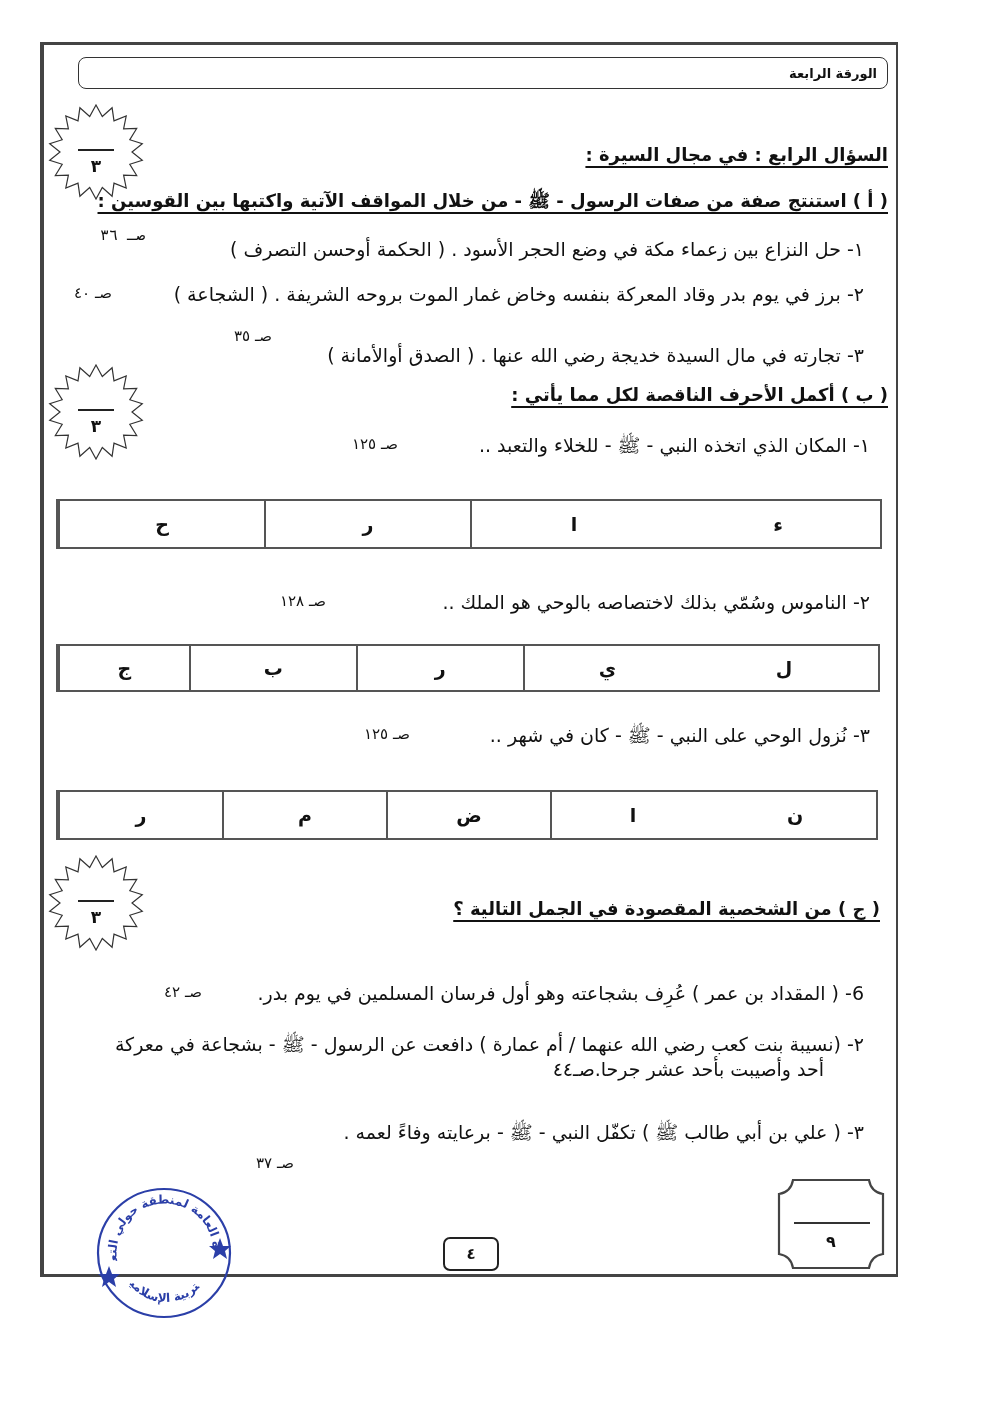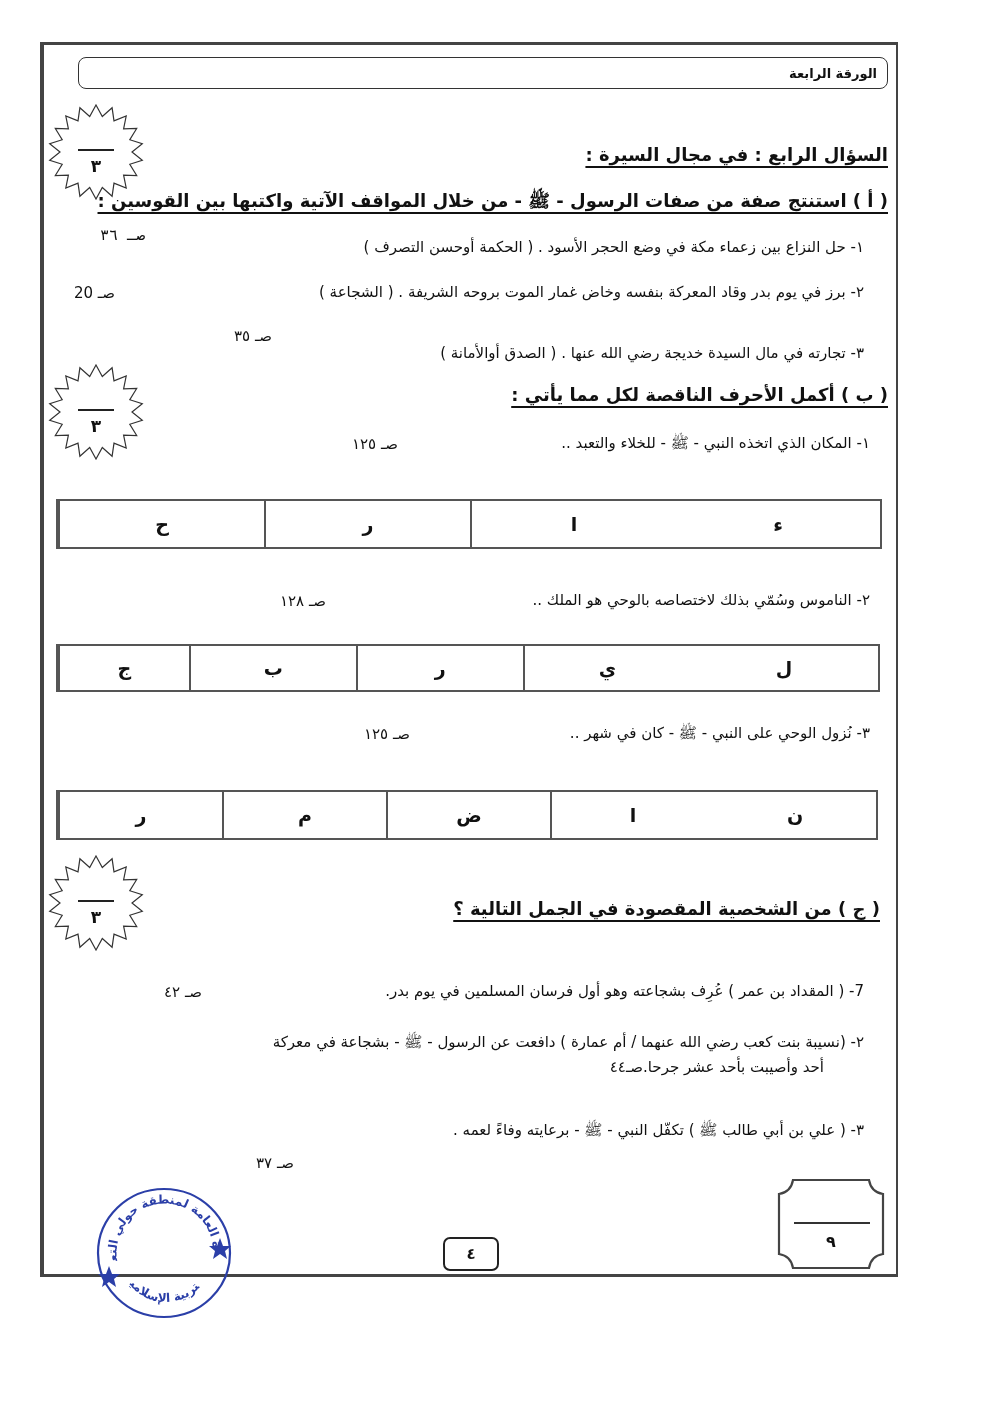--- a/index.html
+++ b/index.html
@@ -14,21 +14,21 @@
       box-sizing: border-box;
     }
     .header-box {
       position: absolute; left: 78px; top: 57px; width: 810px; height: 32px;
       border: 1.5px solid #333; border-radius: 8px; box-sizing: border-box;
       display: flex; align-items: center; justify-content: space-between;
       padding: 0 10px; font-size: 13px; font-weight: bold; direction: rtl;
     }
     .abs { position: absolute; direction: rtl; white-space: nowrap; }
     .q-title { font-size: 18px; font-weight: bold; text-decoration: underline; text-underline-offset: 5px; text-decoration-thickness: 2px; }
-    .line { font-size: 15px; }
+    .line { font-size: 19px; }
     .ref { font-size: 15px; }
     .star-badge { position: absolute; width: 100px; height: 100px; }
     .star-badge svg { position: absolute; left: 0; top: 0; }
     .star-badge .bar { position: absolute; left: 32px; top: 47px; width: 36px; height: 2px; background: #222; }
     .star-badge .score { position: absolute; left: 0; width: 100px; top: 54px; text-align: center; font-size: 17px; font-weight: bold; }
     .letter-row { position: absolute; display: flex; flex-direction: row-reverse; border: 2px solid #555; box-sizing: border-box; }
     .letter-cell {
       flex: 1; border-left: 2px solid #555; box-sizing: border-box;
       display: flex; align-items: center; justify-content: center;
       font-size: 19px; font-weight: bold;
@@ -60,21 +60,21 @@
   <svg width="100" height="100" viewBox="0 0 100 100">
     <polygon class="burst" fill="#fff" stroke="#333" stroke-width="1.2" points="50.0,3.0 56.3,14.5 66.1,5.8 68.0,18.8 80.2,14.0 77.6,26.9 90.7,26.5 83.8,37.7 96.3,41.8 86.0,50.0 96.3,58.2 83.8,62.3 90.7,73.5 77.6,73.1 80.2,86.0 68.0,81.2 66.1,94.2 56.3,85.5 50.0,97.0 43.7,85.5 33.9,94.2 32.0,81.2 19.8,86.0 22.4,73.1 9.3,73.5 16.2,62.3 3.7,58.2 14.0,50.0 3.7,41.8 16.2,37.7 9.3,26.5 22.4,26.9 19.8,14.0 32.0,18.8 33.9,5.8 43.7,14.5"></polygon>
   </svg>
   <div class="bar"></div>
   <div class="score">٣</div>
 </div>
 <div class="abs q-title" style="right:104px; top:190px;">( أ ) استنتج صفة من صفات الرسول - ﷺ - من خلال المواقف الآتية واكتبها بين القوسين :</div>
 <div class="abs line" style="right:128px; top:238px;">١- حل النزاع بين زعماء مكة في وضع الحجر الأسود . ( الحكمة أوحسن التصرف )</div>
 <div class="abs ref" style="left:100px; top:226px;font-family:Liberation Mono, monospace;">صـ ٣٦</div>
 <div class="abs line" style="right:128px; top:283px;margin-left:28px;">٢- برز في يوم بدر وقاد المعركة بنفسه وخاض غمار الموت بروحه الشريفة . ( الشجاعة )</div>
-<div class="abs ref" style="left:74px; top:284px;">صـ 20</div>
+<div class="abs ref" style="left:74px; top:284px;">صـ ٤٠</div>
 <div class="abs line" style="right:128px; top:344px;">٣- تجارته في مال السيدة خديجة رضي الله عنها . ( الصدق أوالأمانة )</div>
 <div class="abs ref" style="left:234px; top:327px;">صـ ٣٥</div>
 
 <div class="star-badge" style="left:46px; top:362px;">
   <svg width="100" height="100" viewBox="0 0 100 100">
     <polygon class="burst" fill="#fff" stroke="#333" stroke-width="1.2" points="50.0,3.0 56.3,14.5 66.1,5.8 68.0,18.8 80.2,14.0 77.6,26.9 90.7,26.5 83.8,37.7 96.3,41.8 86.0,50.0 96.3,58.2 83.8,62.3 90.7,73.5 77.6,73.1 80.2,86.0 68.0,81.2 66.1,94.2 56.3,85.5 50.0,97.0 43.7,85.5 33.9,94.2 32.0,81.2 19.8,86.0 22.4,73.1 9.3,73.5 16.2,62.3 3.7,58.2 14.0,50.0 3.7,41.8 16.2,37.7 9.3,26.5 22.4,26.9 19.8,14.0 32.0,18.8 33.9,5.8 43.7,14.5"></polygon>
   </svg>
   <div class="bar"></div>
   <div class="score">٣</div>
 </div>
@@ -111,21 +111,21 @@
 
 <div class="star-badge" style="left:46px; top:853px;">
   <svg width="100" height="100" viewBox="0 0 100 100">
     <polygon class="burst" fill="#fff" stroke="#333" stroke-width="1.2" points="50.0,3.0 56.3,14.5 66.1,5.8 68.0,18.8 80.2,14.0 77.6,26.9 90.7,26.5 83.8,37.7 96.3,41.8 86.0,50.0 96.3,58.2 83.8,62.3 90.7,73.5 77.6,73.1 80.2,86.0 68.0,81.2 66.1,94.2 56.3,85.5 50.0,97.0 43.7,85.5 33.9,94.2 32.0,81.2 19.8,86.0 22.4,73.1 9.3,73.5 16.2,62.3 3.7,58.2 14.0,50.0 3.7,41.8 16.2,37.7 9.3,26.5 22.4,26.9 19.8,14.0 32.0,18.8 33.9,5.8 43.7,14.5"></polygon>
   </svg>
   <div class="bar"></div>
   <div class="score">٣</div>
 </div>
 <div class="abs q-title" style="right:112px; top:898px;">( ج ) من الشخصية المقصودة في الجمل التالية ؟</div>
 
-<div class="abs line" style="right:128px; top:982px;">7- ( المقداد بن عمر ) عُرِف بشجاعته وهو أول فرسان المسلمين في يوم بدر.</div>
+<div class="abs line" style="right:128px; top:982px;">6- ( المقداد بن عمر ) عُرِف بشجاعته وهو أول فرسان المسلمين في يوم بدر.</div>
 <div class="abs ref" style="left:164px; top:983px;text-align:right;">صـ ٤٢</div>
 
 <div class="abs line" style="right:128px; top:1033px;">٢- (نسيبة بنت كعب رضي الله عنهما / أم عمارة ) دافعت عن الرسول - ﷺ - بشجاعة في معركة</div>
 <div class="abs line" style="right:168px; top:1058px;">
   <span>أحد وأصيبت بأحد عشر جرحا.</span><span>صـ٤٤</span>
 </div>
 
 <div class="abs line" style="right:128px; top:1121px;">٣- ( علي بن أبي طالب ﷺ ) تكفّل النبي - ﷺ - برعايته وفاءً لعمه .</div>
 <div class="abs ref" style="left:256px; top:1122px;margin-top:32px;">صـ ٣٧</div>
 

